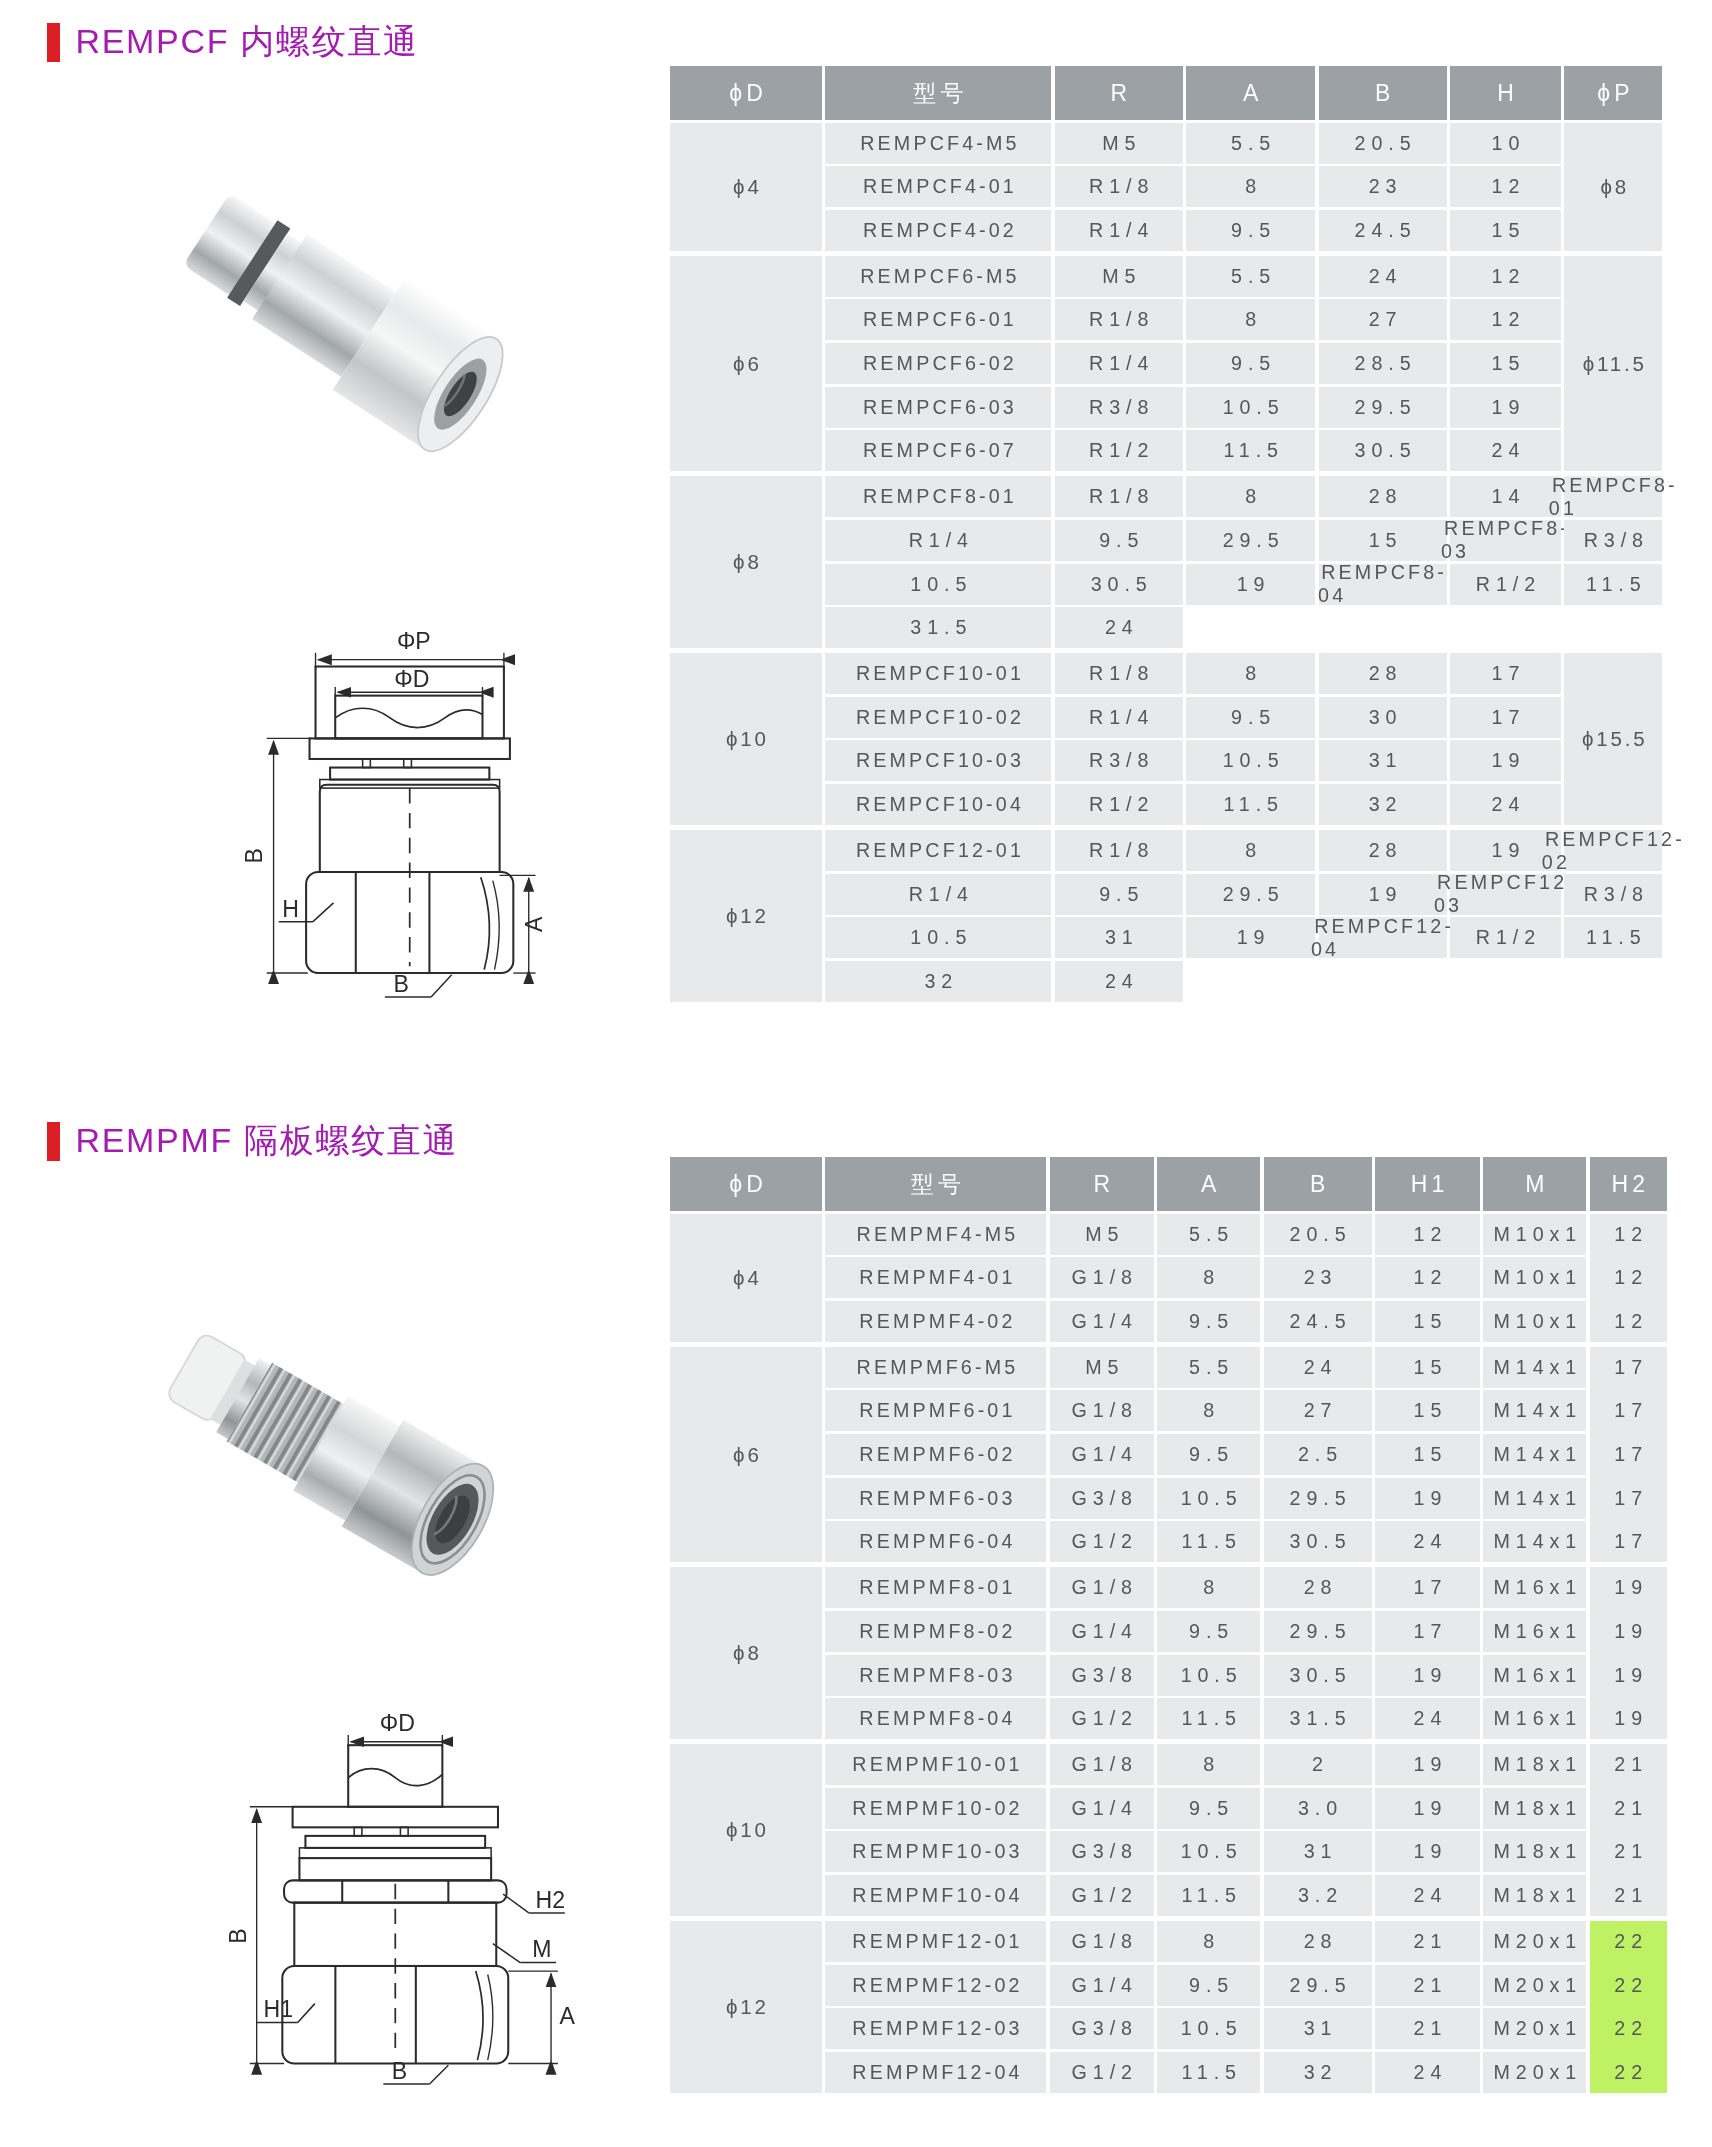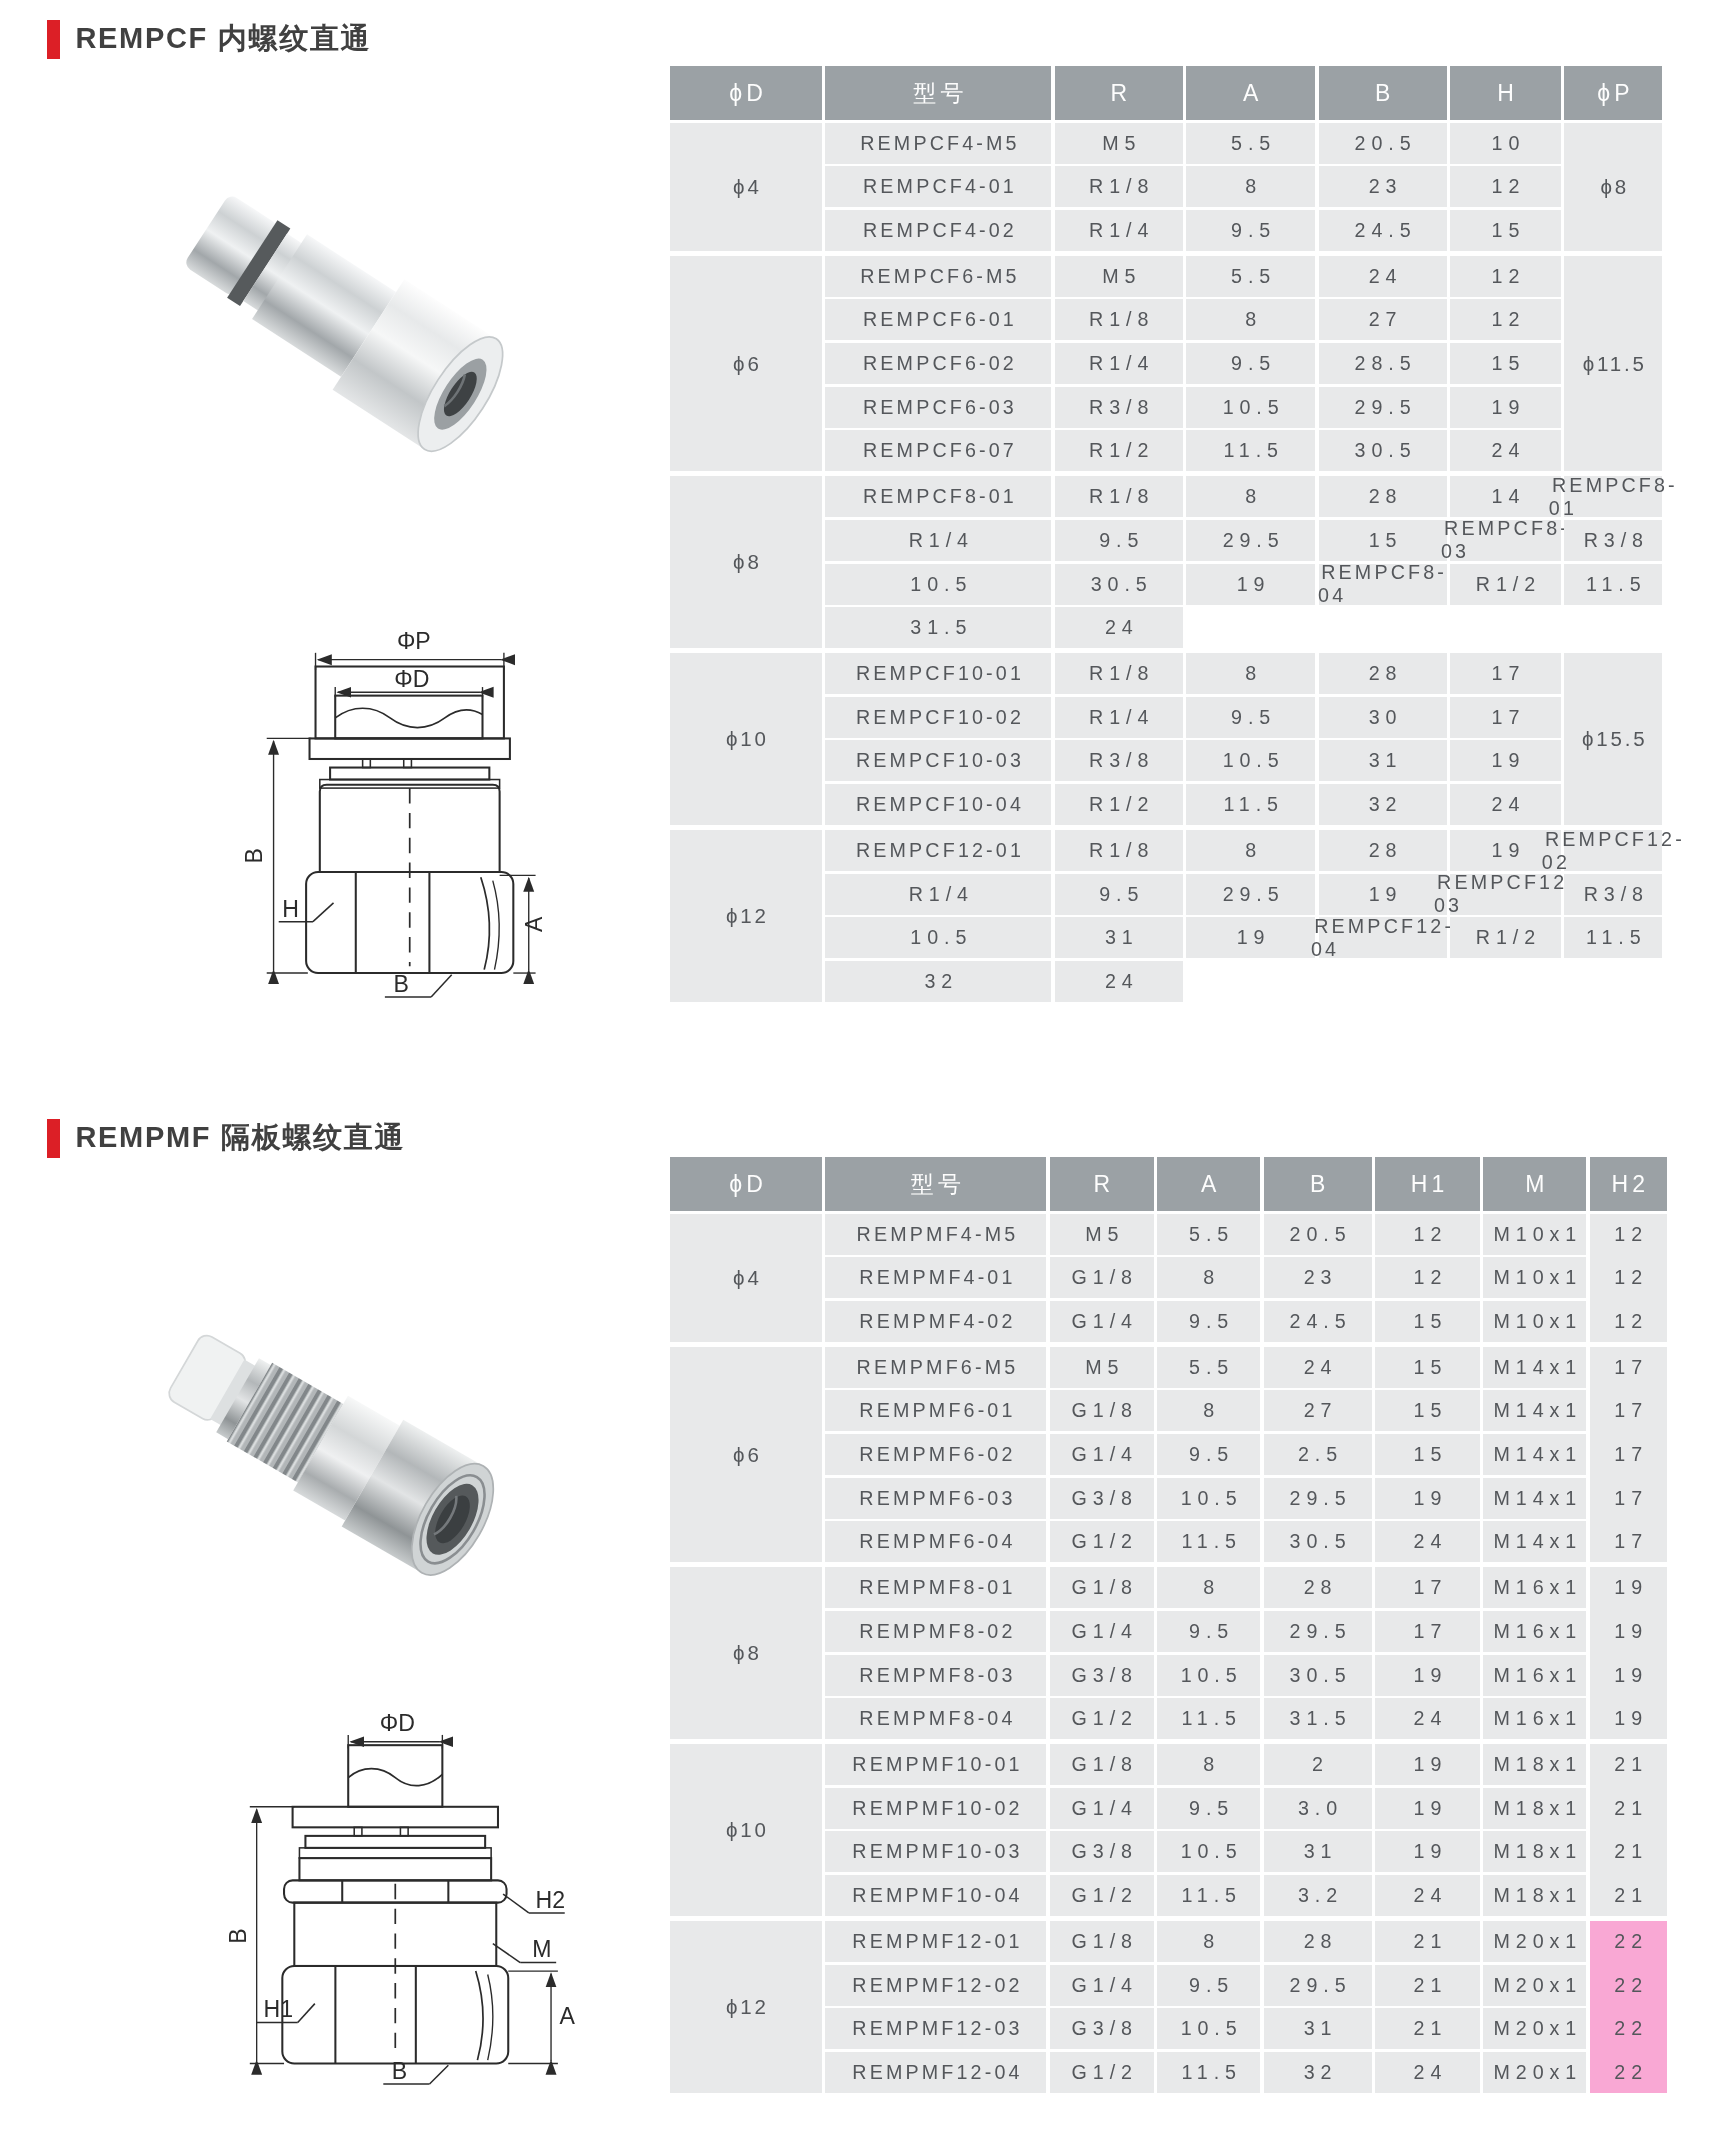--- a/index.html
+++ b/index.html
@@ -5,21 +5,21 @@
   * { margin:0; padding:0; box-sizing:border-box; }
   html,body { background:#ffffff; }
   body {
     width:1712px; height:2147px; position:relative; overflow:hidden;
     font-family:"Liberation Sans","DejaVu Sans",sans-serif;
     color:#54575b;
   }
   
   .sec-title { position:absolute; left:47px; display:flex; align-items:center; gap:15.4px; }
   .sec-title .bar { width:13px; height:39px; background:#dc1f26; }
-  .sec-title .txt { font-size:29px; font-weight:700; color:#404040; letter-spacing:1.7px; }
+  .sec-title .txt { font-size:34px; font-weight:400; color:#a21caf; letter-spacing:1.7px; }
   #title1 { top:19px; }
   #title2 { top:1098px;margin-top:20px; }
 
   
   .spec-table { position:absolute; width:996px; }
   #table1 { left:670px; top:66px;  --cols:152px 226px 128px 129px 128px 111px 98px; }
   #table2 { left:670px; top:1157px; --cols:152px 221px 104px 103px 108px 105px 103px 77px; }
   .thead { display:grid; grid-template-columns:var(--cols); column-gap:3.4px; margin-bottom:2.6px; }
   .hcell {
     height:54px; background:#9ba1a5; color:#fdfdfd;
@@ -543,21 +543,21 @@
       <div class="cell">10.5</div>
       <div class="cell">31</div>
       <div class="cell">21</div>
       <div class="cell">M20x1</div>
       <div class="cell model">REMPMF12-04</div>
       <div class="cell">G1/2</div>
       <div class="cell">11.5</div>
       <div class="cell">32</div>
       <div class="cell">24</div>
       <div class="cell">M20x1</div>
-      <div class="mcell stackgrid" style="grid-area: 1 / 8 / span 4; background: #f9a8d4;">
+      <div class="mcell stackgrid" style="grid-area: 1 / 8 / span 4; background: #bef264;">
         <div class="stackval">22</div>
         <div class="stackval">22</div>
         <div class="stackval">22</div>
         <div class="stackval">22</div>
       </div>
     </div>
   </div>
 
 
 </body></html>

